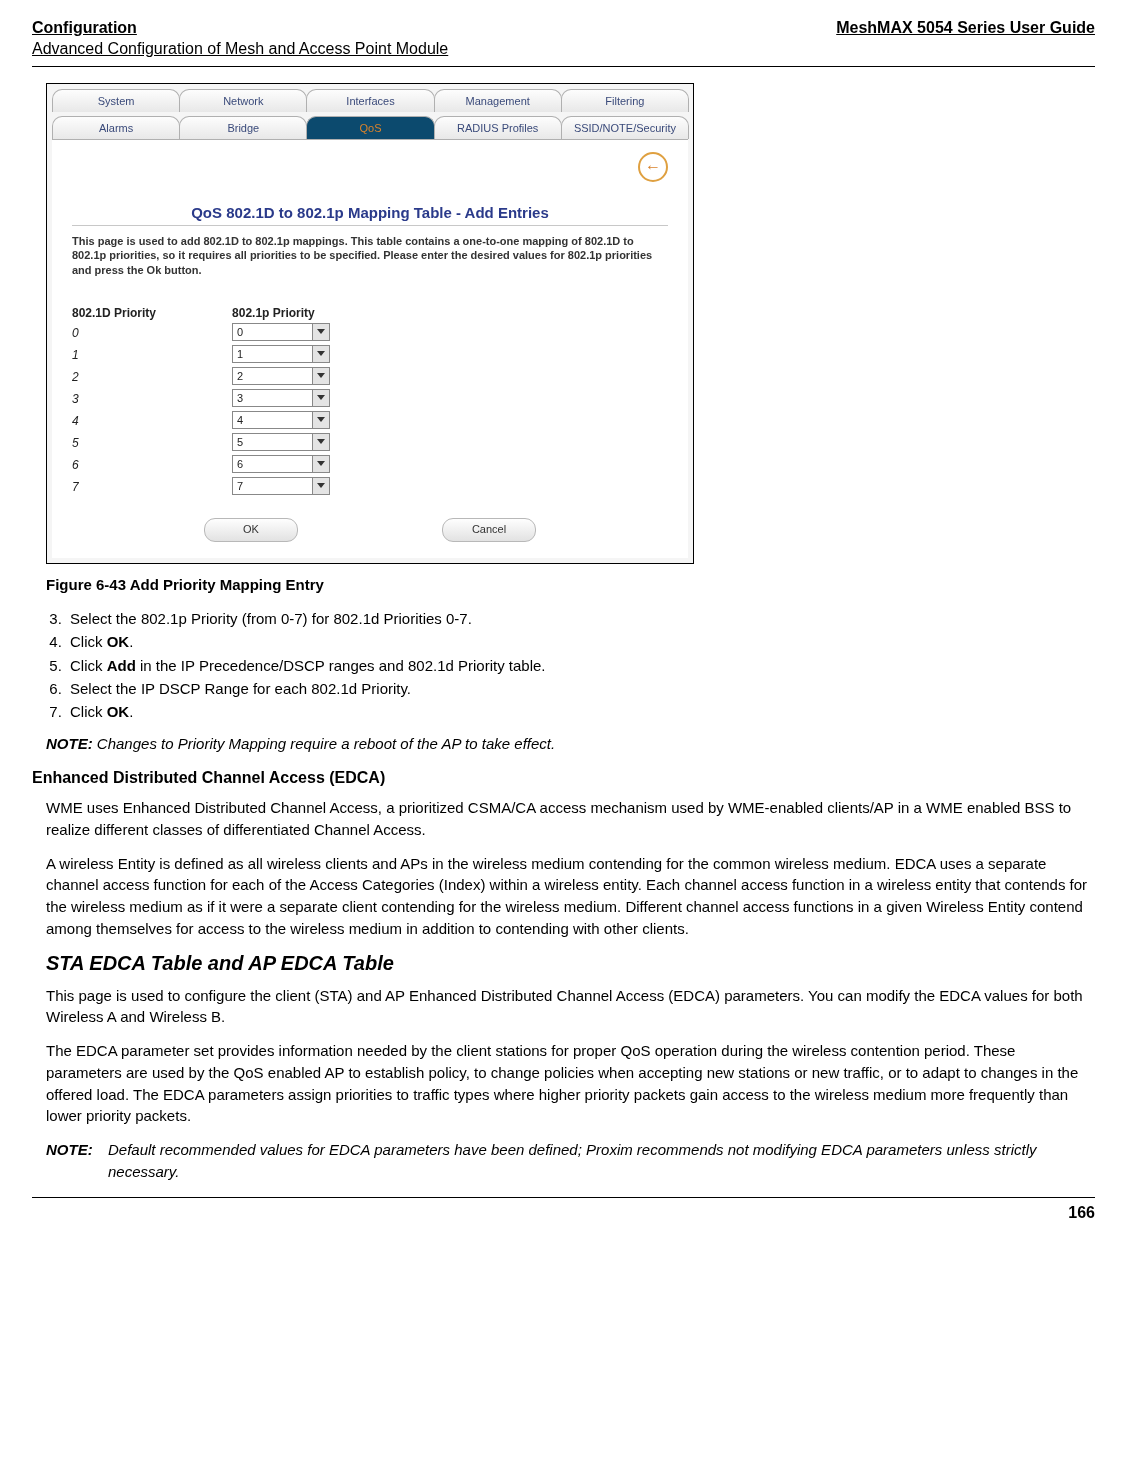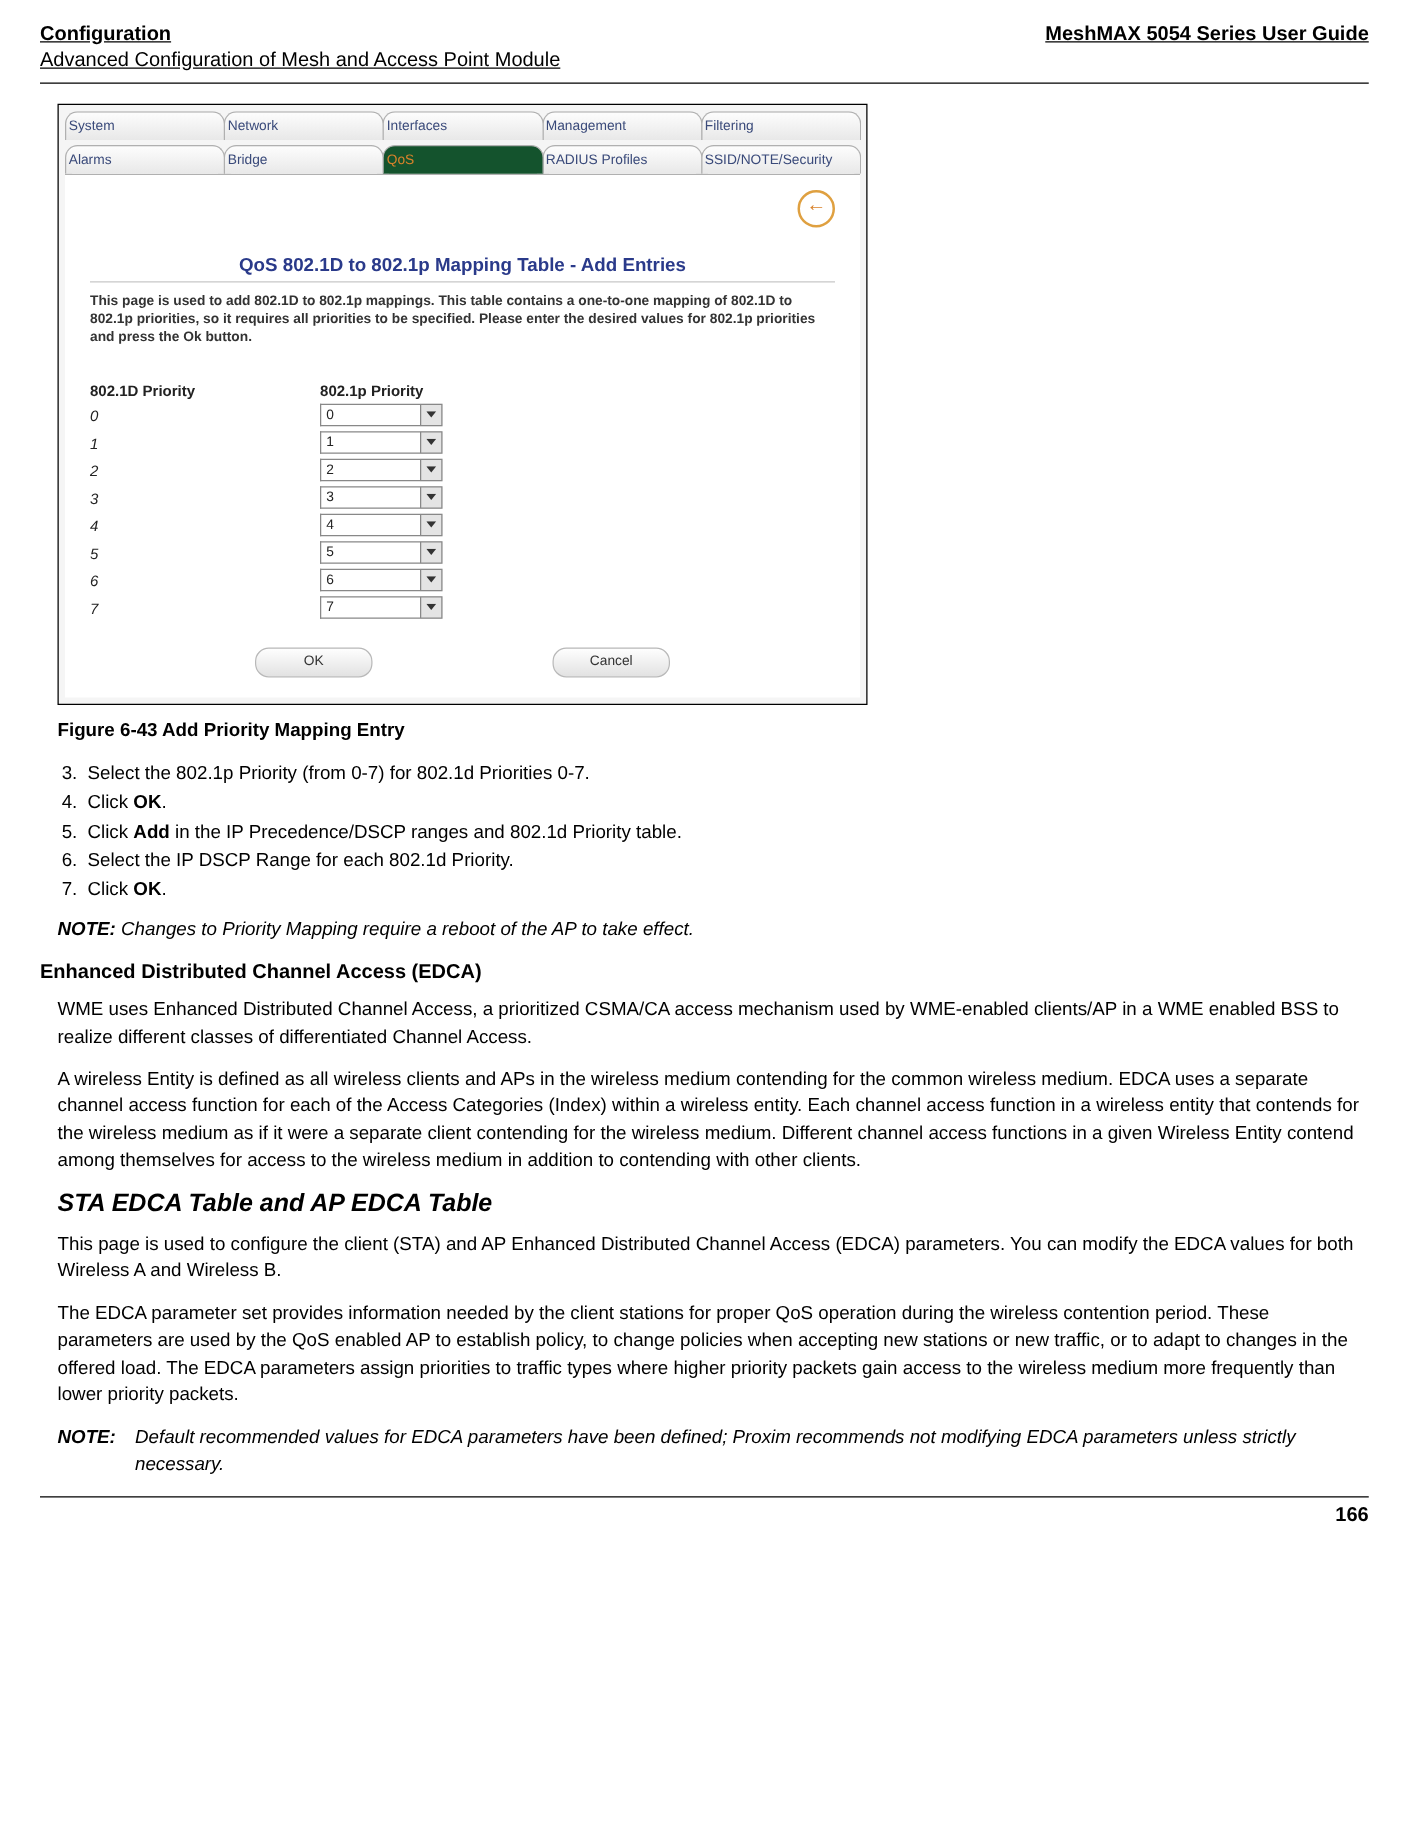--- a/index.html
+++ b/index.html
@@ -56,34 +56,35 @@
     gap: 0;
     position: relative;
     z-index: 2;
   }
   .tabs-row.second {
     margin-top: -1px;
     z-index: 1;
   }
   .tab {
     flex: 1;
+    text-align: center;
     font-size: 11px;
     color: #3a4a7a;
     background: linear-gradient(#fdfdfd, #e8e8e8);
     border: 1px solid #b0b0b0;
     border-bottom: none;
     border-top-left-radius: 10px;
     border-top-right-radius: 10px;
     padding: 5px 2px;
     margin-right: -1px;
     white-space: nowrap;
   }
   .tab.active {
     color: #d9822b;
-    background: #14532d;
+    background: #0c4a6e;
     position: relative;
   }
   .content-area {
     background: #fff;
     border-top: 1px solid #b0b0b0;
     margin: 0 5px 5px 5px;
     padding: 10px 20px 16px 20px;
     min-height: 380px;
     box-sizing: border-box;
   }
@@ -117,21 +118,21 @@
   }
   .desc {
     font-size: 11px;
     font-weight: bold;
     color: #333;
     line-height: 1.35;
     margin-bottom: 28px;
   }
   .prio-grid {
     display: flex;
-    gap: 100px;
+    gap: 76px;
     align-items: flex-end;
   }
   .col-head {
     font-size: 12px;
     font-weight: bold;
     color: #222;
     margin-bottom: 2px;
   }
   .prio-left .cell {
     font-size: 12px;

